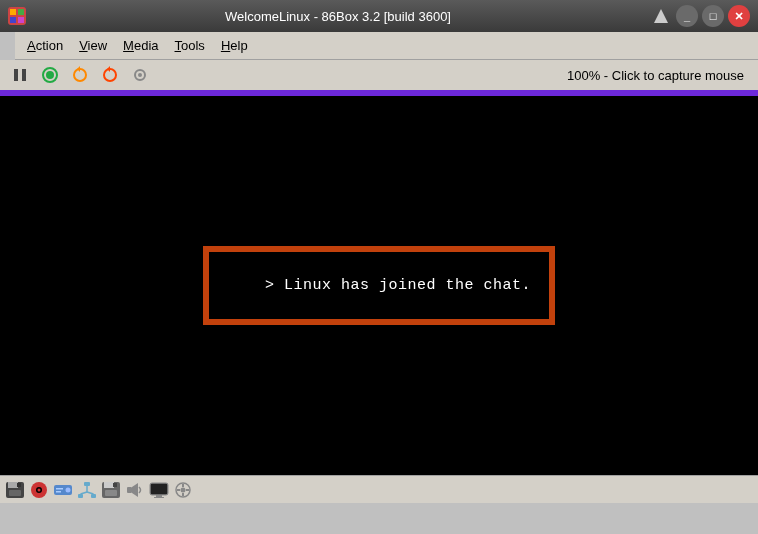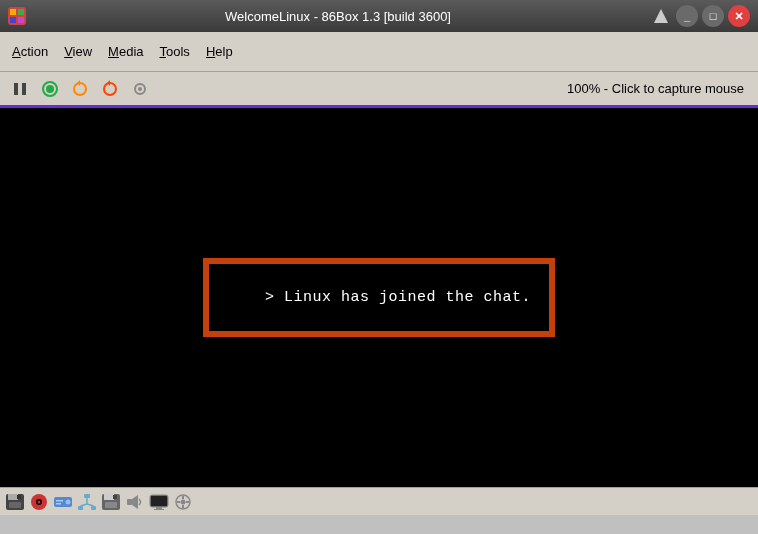--- a/index.html
+++ b/index.html
@@ -54,41 +54,42 @@
     }
     .title-btn-min { background: #6a6a6a; color: #fff; }
     .title-btn-max { background: #6a6a6a; color: #fff; }
     .title-btn-close { background: #e04040; color: #fff; }
 
     
     .menu-bar {
       display: flex;
       align-items: center;
       background: #d4d0c8;
-      height: 40px;
+      height: 28px;
       padding: 0 4px;
       border-bottom: 1px solid #a0a0a0;
+      margin-left: 15px;
     }
     .menu-item {
       padding: 2px 8px;
       font-size: 13px;
       color: #000;
       cursor: pointer;
       position: relative;
     }
     .menu-item u { text-decoration: underline; }
 
     
     .toolbar {
       display: flex;
       align-items: center;
       background: #d4d0c8;
       height: 36px;
       padding: 2px 6px;
-      border-bottom: 3px solid #6d28d9;
+      border-bottom: 6px solid #6d28d9;
       gap: 2px;
     }
     .toolbar-btn {
       width: 28px;
       height: 28px;
       border: 1px solid transparent;
       background: transparent;
       cursor: pointer;
       display: flex;
       align-items: center;
@@ -150,21 +151,21 @@
 <div class="title-bar">
   <div class="title-bar-icon">
     <svg width="18" height="18" viewBox="0 0 18 18">
       <rect width="18" height="18" rx="3" fill="#cc4444"></rect>
       <rect x="2" y="2" width="6" height="6" fill="#ffaa00"></rect>
       <rect x="10" y="2" width="6" height="6" fill="#44aa44"></rect>
       <rect x="2" y="10" width="6" height="6" fill="#4444cc"></rect>
       <rect x="10" y="10" width="6" height="6" fill="#cc44cc"></rect>
     </svg>
   </div>
-  <div class="title-bar-text">WelcomeLinux - 86Box 1.3 [build 3600]</div>
+  <div class="title-bar-text">WelcomeLinux - 86Box 3.2 [build 3600]</div>
   <div class="title-bar-controls">
 
     <div style="width:22px;height:22px;display:flex;align-items:center;justify-content:center;cursor:pointer;">
       <svg width="14" height="14" viewBox="0 0 14 14">
         <polygon points="7,0 14,14 0,14" fill="#cccccc"></polygon>
       </svg>
     </div>
     <button class="title-btn title-btn-min">_</button>
     <button class="title-btn title-btn-max">□</button>
     <button class="title-btn title-btn-close">✕</button>

